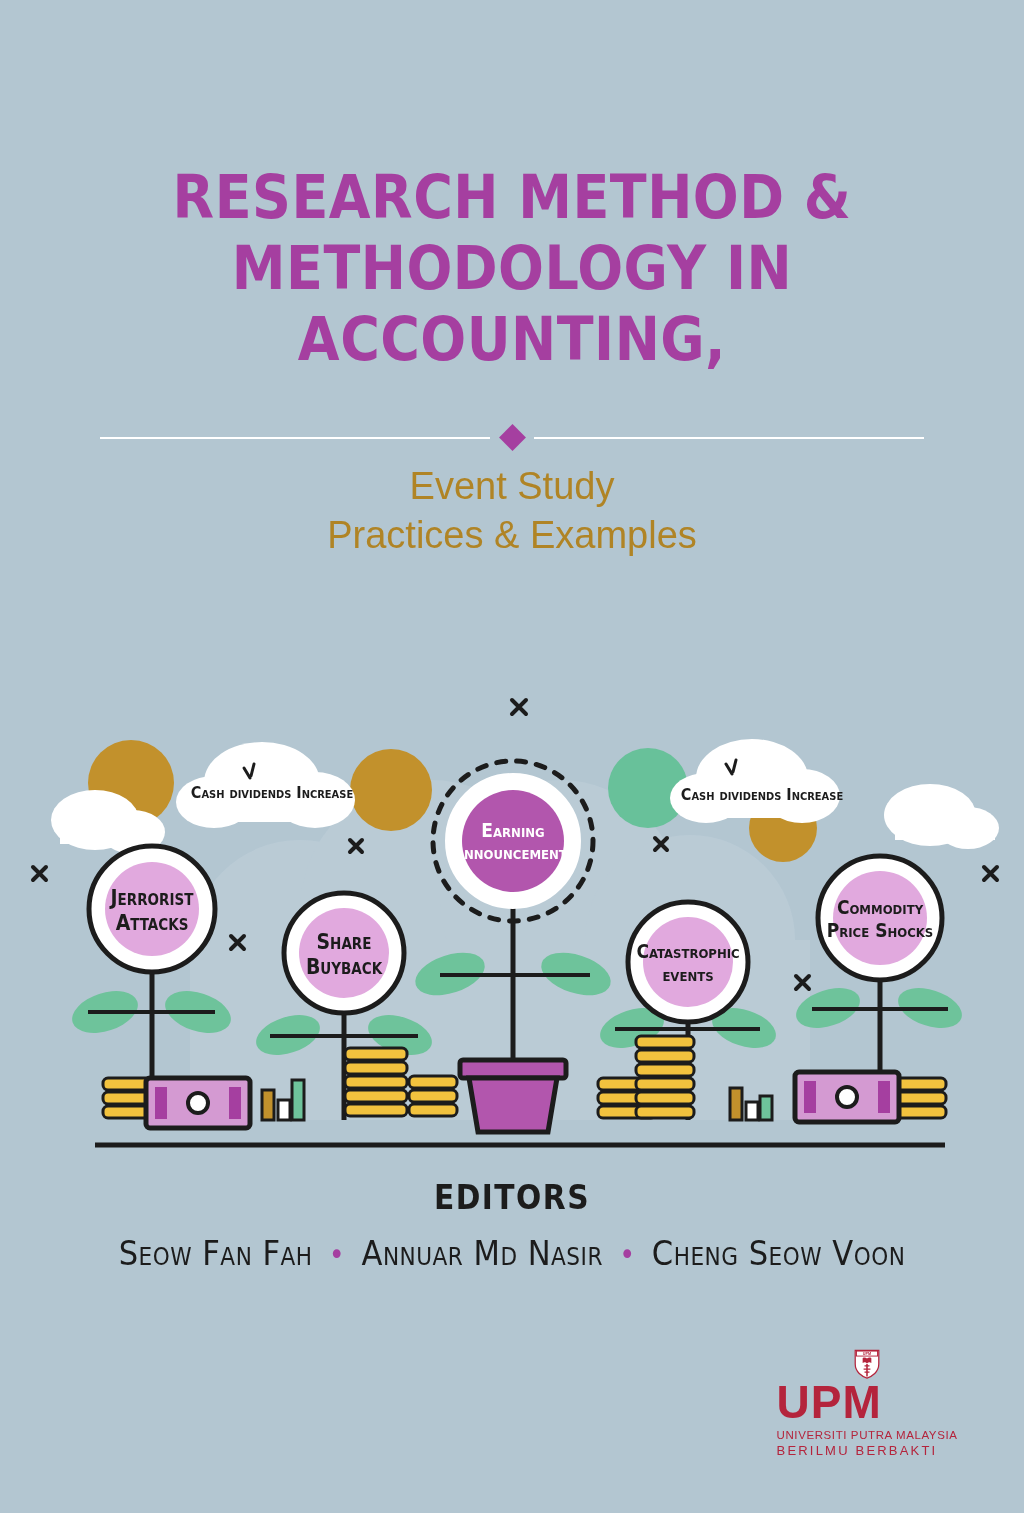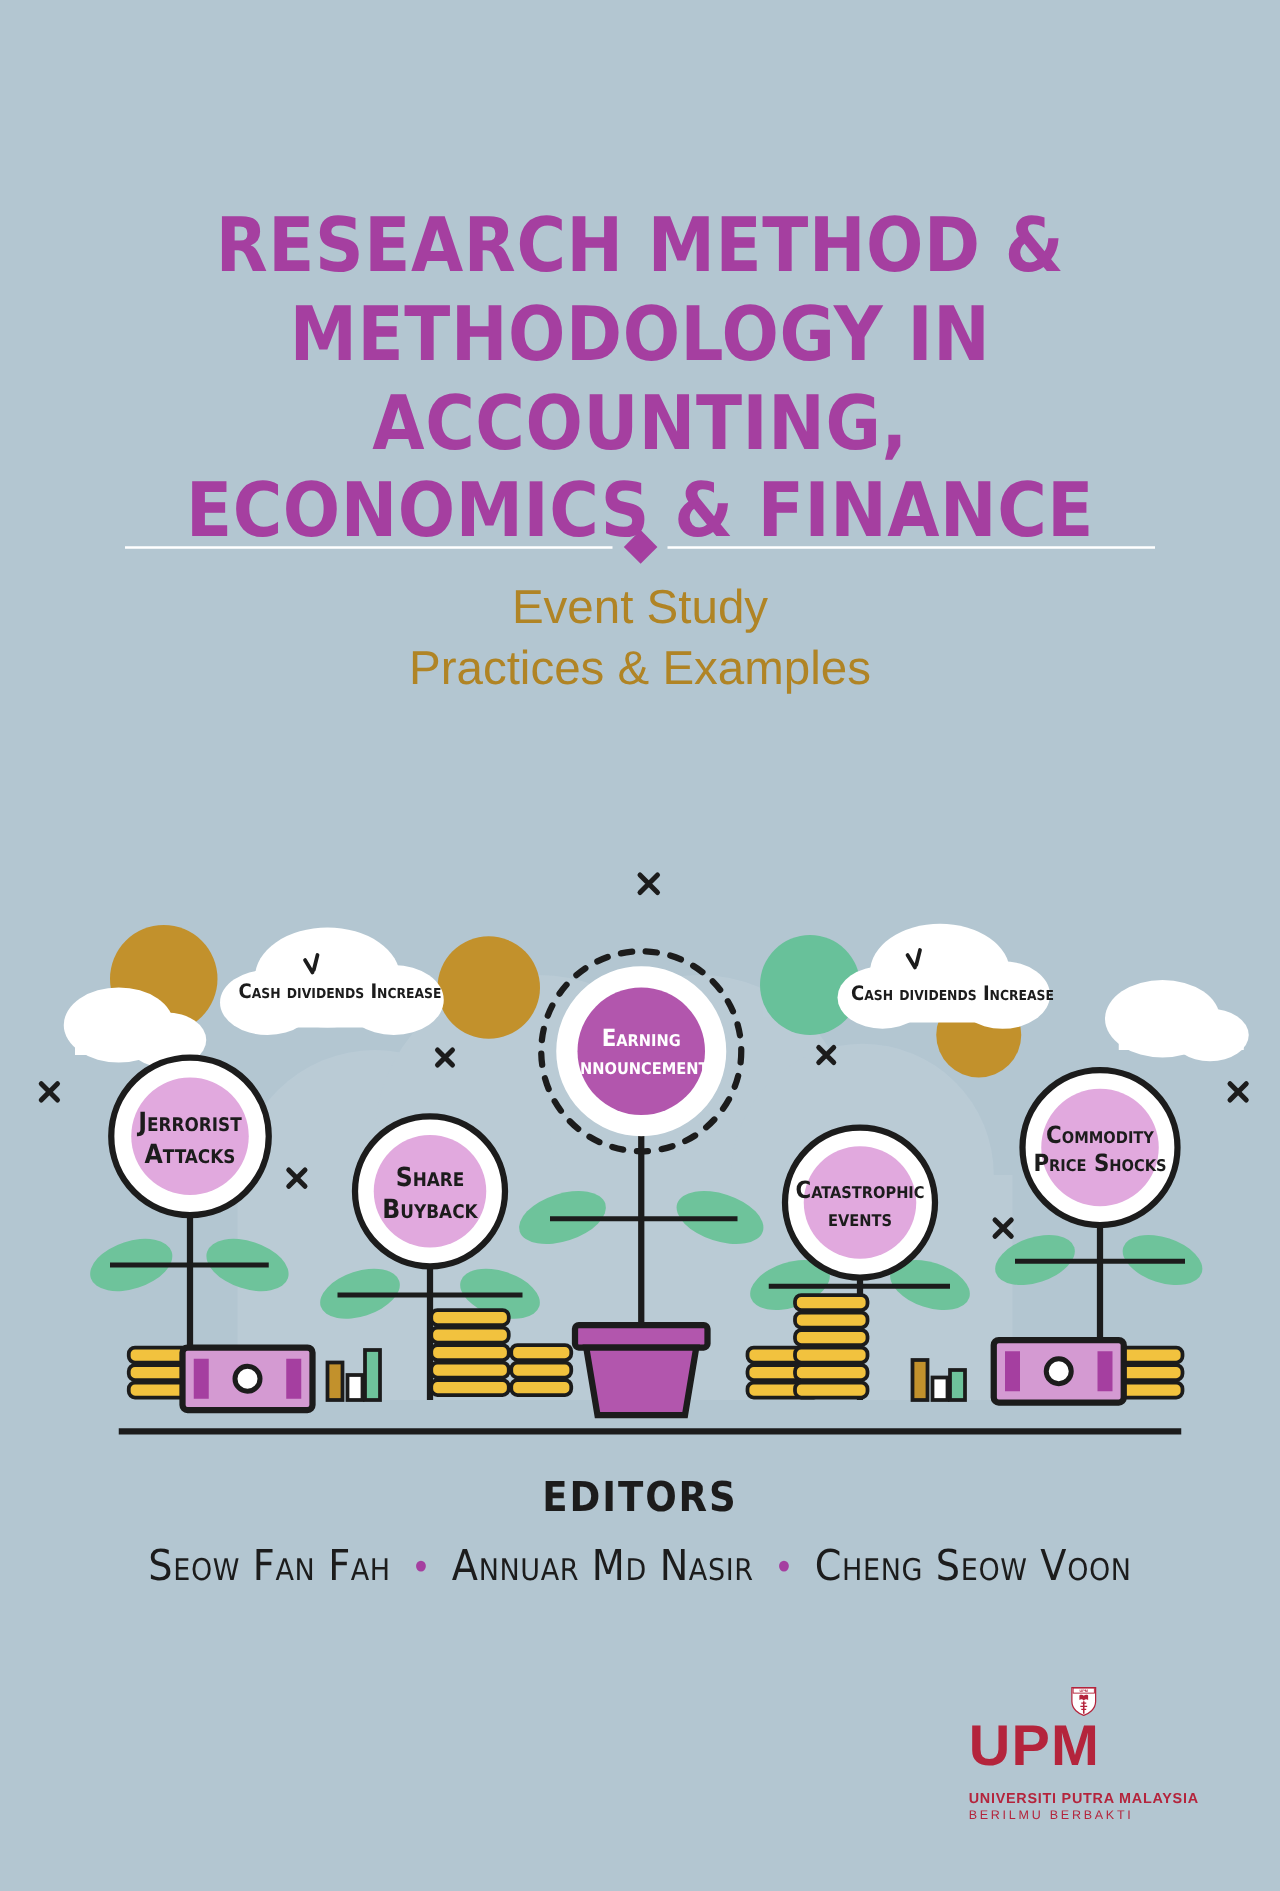--- a/index.html
+++ b/index.html
@@ -136,28 +136,28 @@
     color: #b4243c;
     font-weight: bold;
     font-size: 46px;
     letter-spacing: 1px;
     line-height: 1;
     font-family: "Liberation Sans", sans-serif;
   }
   .logo-name {
     color: #b4243c;
     font-size: 11.5px;
-    font-weight: bold;
+    font-weight: normal;
     letter-spacing: 0.6px;
-    margin-top: 14px;
+    margin-top: 4px;
     font-family: "Liberation Sans", sans-serif;
   }
   .logo-motto {
     color: #b4243c;
-    font-size: 10px;
+    font-size: 13px;
     letter-spacing: 2.2px;
     margin-top: 2px;
     font-family: "Liberation Sans", sans-serif;
   }
 
   
   .bub-text {
     font-family: "DejaVu Sans Condensed", "Liberation Sans Narrow", "Liberation Sans", sans-serif;
     font-weight: bold;
     fill: #1c1c1c;
@@ -176,21 +176,20 @@
 </style>
 </head>
 <body>
 
 <div class="cover">
 
   <div class="title-block">
     <div class="main-title">
       <span class="l1">Research Method &amp;</span>
       <span class="l2">Methodology in Accounting,</span>
-      <span class="l3">Economics &amp; Finance</span>
     </div>
   </div>
 
   <div class="divider">
     <div class="line left"></div>
     <div class="diamond"></div>
     <div class="line right"></div>
   </div>
 
   <div class="subtitle">

